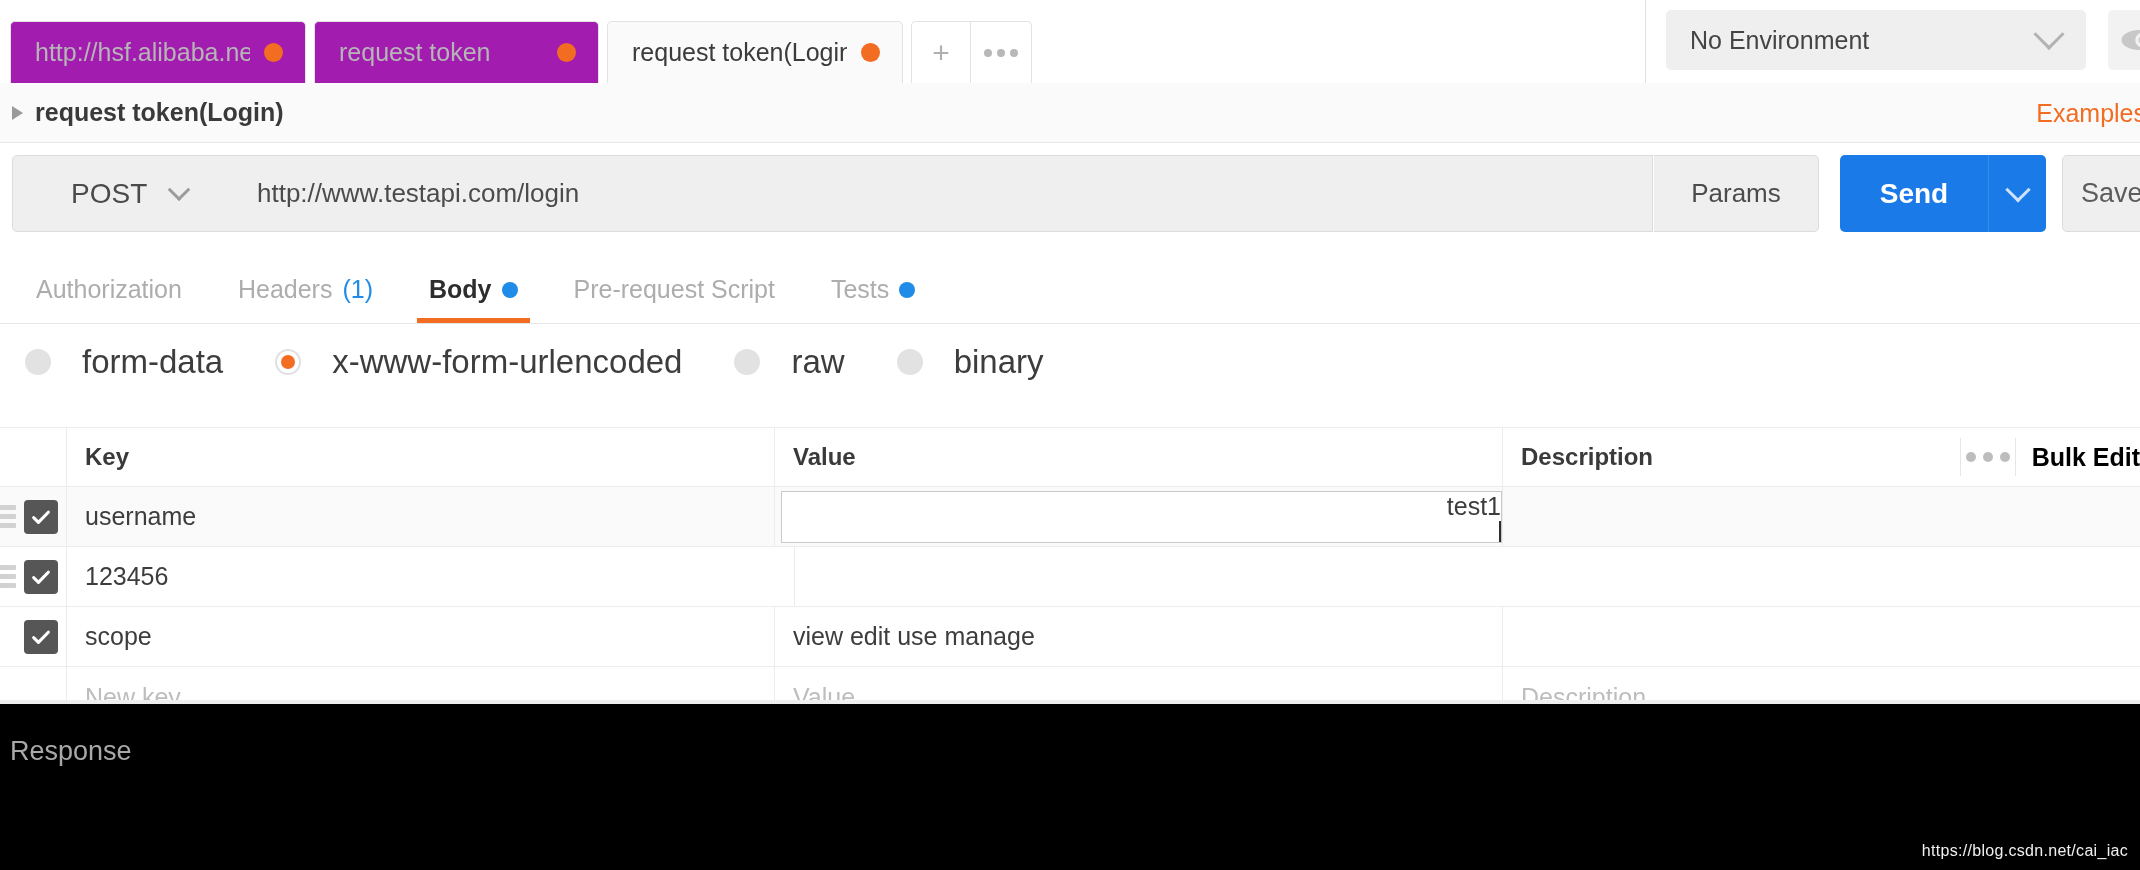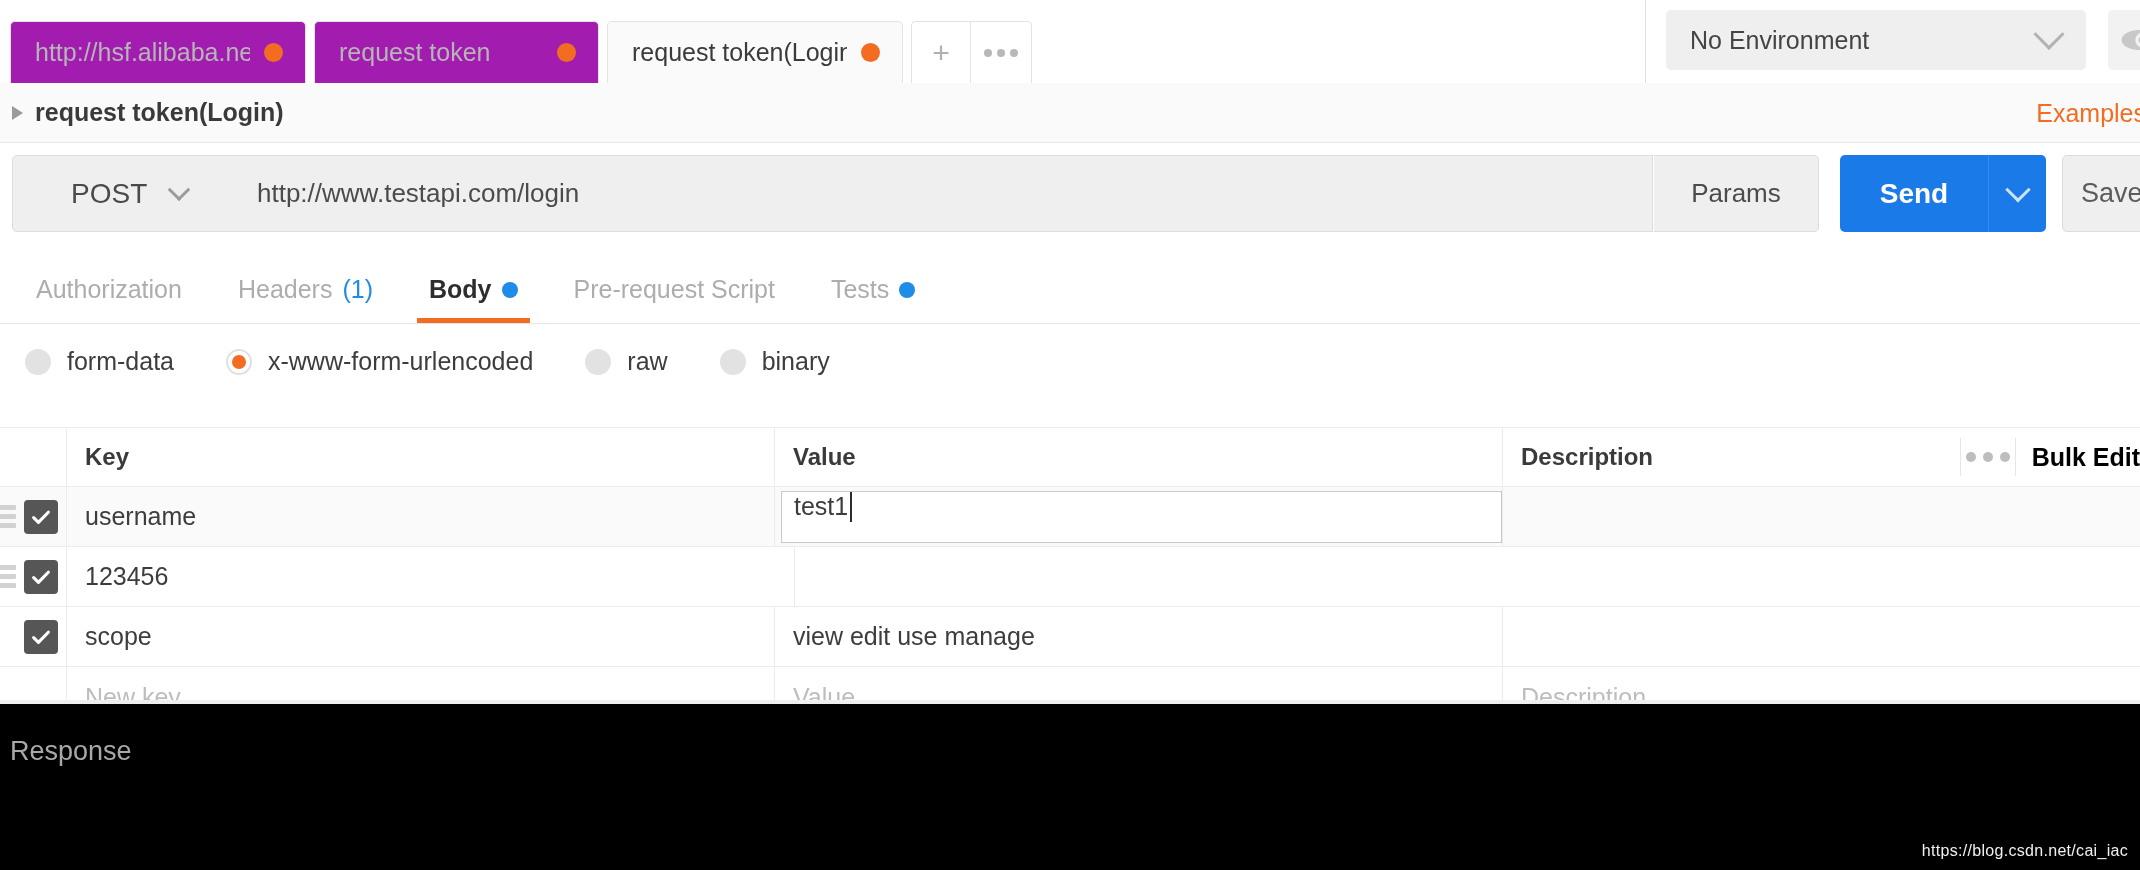--- a/index.html
+++ b/index.html
@@ -139,21 +139,21 @@
     content:''; position:absolute; left:16px; right:16px; bottom:0; height:5px; background:#f26c21;
   }
   .rtab .count { color:#1f8ce8; font-weight:normal; }
   .bluedot { width:16px;height:16px;border-radius:50%; background:#1f8ce8; display:inline-block; }
 
   
   .radios {
     position:absolute; left:0; top:324px; width:2140px; height:75px;
     display:flex; align-items:center; padding-left:25px; gap:0;
   }
-  .radio-item { display:flex; align-items:center; gap:16px; margin-right:52px; font-size:25px; color:#3d3d3d; white-space:nowrap;}
+  .radio-item { display:flex; align-items:center; gap:31px; margin-right:52px; font-size:33px; color:#3d3d3d; white-space:nowrap;}
   .radio {
     width:26px;height:26px;border-radius:50%;background:#e2e2e2; flex:none;
     display:flex;align-items:center;justify-content:center;
   }
   .radio.on { background:#ffffff; border:2px solid #e0e0e0; }
   .radio.on i { width:14px;height:14px;border-radius:50%;background:#f26c21;display:block; }
 
   
   .tbl { position:absolute; left:0; top:400px; width:2140px; }
   .tr {
@@ -175,22 +175,22 @@
   .grip i { display:block; width:17px; height:5px; background:#d2d2d2; border-radius:1px; }
   .cb {
     width:34px;height:34px;border-radius:4px;background:#565656; flex:none;
     display:flex;align-items:center;justify-content:center;
   }
   .cb svg { width:22px;height:22px; }
   .ph { color:#bdbdbd; }
 
   .val-input {
     width: 808px; height:52px; background:#fff; border:1px solid #c9c9c9;
-    display:flex; align-items:flex-start; padding-left:12px;
-    font-size:25px; color:#3d3d3d;
+    display:flex; align-items:flex-end; padding-left:12px;
+    font-size:25px; color:#3d3d3d;flex-direction:column;
   }
   .caret-txt { display:inline-block; width:2px; height:30px; background:#2d2d2d; margin-left:2px; }
 
   .act-divider { width:1px; height:38px; background:#e6e6e6; }
   .act-dots { width:105px; display:flex; align-items:center; justify-content:center; gap:7px; }
   .act-dots i { width:10px;height:10px;border-radius:50%;background:#bdbdbd; display:block; }
   .bulk { padding-left:16px; font-size:25px; color:#000000; white-space:nowrap; }
 
   
   .resp-sep { position:absolute; left:0; top:700px; width:2140px; height:4px; background:#eeeeee; }

